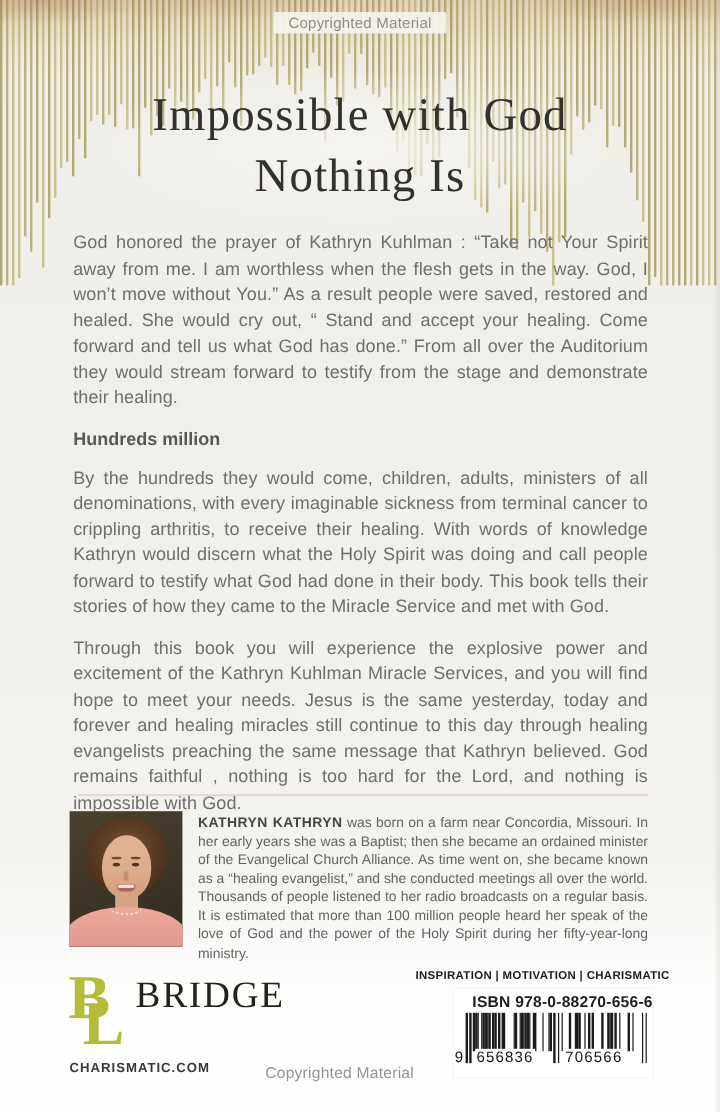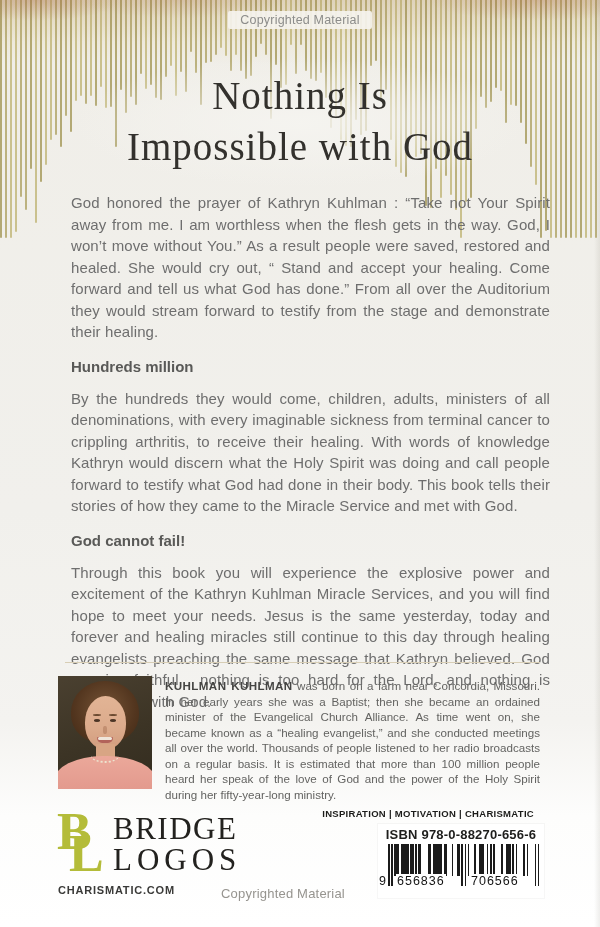--- a/index.html
+++ b/index.html
@@ -26,21 +26,21 @@
   .copy-top{position:absolute;top:10px;left:0;right:0;text-align:center;}
   .copy-top span{display:inline-block;font-size:12.5px;color:#8c8c8a;letter-spacing:.2px;
     background:rgba(245,243,238,.92);padding:2px 12px;border-radius:2px;}
   .copy-bottom{position:absolute;top:886px;left:0;width:566px;text-align:center;
     font-size:13px;color:#96948f;letter-spacing:.2px;}
   
   .title{position:absolute;top:70px;left:0;right:0;text-align:center;
     font-family:"Liberation Serif",serif;font-weight:400;font-size:39px;line-height:51px;
     color:#33312d;letter-spacing:1px;}
   
-  .content{position:absolute;top:192px;left:71px;width:479px;}
+  .content{position:absolute;top:192px;left:61px;width:479px;}
   .content p{margin:0 0 13px 0;font-size:15px;line-height:21.5px;letter-spacing:.1px;
     color:#6e6e6e;text-align:justify;}
   .content h3{margin:9px 0 11px 0;font-size:15px;line-height:21px;color:#595957;font-weight:bold;}
   
   .rule{position:absolute;top:662px;left:65px;width:475px;height:1px;background:#d8ceb5;}
   .bio{position:absolute;top:676px;left:58px;width:482px;display:flex;gap:13px;}
   .bio-text{flex:1;font-size:11.6px;line-height:15.5px;color:#636361;text-align:justify;margin-top:2px;}
   .bio-text b{color:#454543;letter-spacing:.4px;}
   
   .photo{position:relative;width:94px;height:113px;flex:0 0 94px;overflow:hidden;
@@ -66,25 +66,25 @@
   .mono{position:relative;width:54px;height:68px;font-family:"Liberation Serif",serif;font-weight:bold;}
   .mono .g{position:absolute;font-size:52px;line-height:52px;}
   .mono .b{top:-6px;left:0;}
   .mono .l{top:16px;left:12px;}
   .brandname{font-family:"Liberation Serif",serif;color:#23221f;margin-left:2px;margin-top:2px;}
   .brandname .r1{font-size:31px;line-height:30px;letter-spacing:1.5px;}
   .brandname .r2{font-size:31px;line-height:31px;letter-spacing:5px;}
   .website{position:absolute;top:884px;left:58px;font-size:11px;font-weight:bold;
     letter-spacing:.8px;color:#3a3a38;}
   
-  .cats{position:absolute;top:808px;right:66px;font-size:9.5px;font-weight:bold;
+  .cats{position:absolute;top:808px;right:42px;font-size:9.5px;font-weight:bold;
     letter-spacing:.3px;color:#1c1c1a;}
   .isbnbox{position:absolute;top:824px;left:378px;width:166px;height:71px;background:#ffffff;
     box-shadow:0 0 0 1px rgba(0,0,0,.03);padding-top:3px;}
-  .isbnlabel{text-align:center;font-size:13px;font-weight:bold;color:#1e1e1c;letter-spacing:.2px;}
+  .isbnlabel{text-align:right;font-size:13px;font-weight:bold;color:#1e1e1c;letter-spacing:.2px;}
   #barcode{position:relative;margin:2px 0 0 10px;width:152px;height:46px;}
   #bars{position:absolute;top:0;left:0;display:flex;}
   #bars div{flex:0 0 auto;}
   .bc-num{position:absolute;font-size:12.5px;color:#141414;background:#ffffff;
     top:30px;letter-spacing:1px;padding:0 1px;}
   .bc-first{left:-10px;background:transparent;}
   .bc-left{left:8px;}
   .bc-right{left:82px;}
 </style>
 </head>
@@ -217,29 +217,28 @@
     </div>
   <div class="tint"></div>
   <div class="title-halo"></div>
   <div class="page-edge"></div>
 
   <div class="copy-top">
     <span>Copyrighted Material</span>
   </div>
 
   <div class="title">
+    <div>Impossible with God</div>
     <div>Nothing Is</div>
-    <div>Impossible with God</div>
   </div>
 
   <div class="content">
     <p>God honored the prayer of Kathryn Kuhlman : “Take not Your Spirit away from me. I am worthless when the flesh gets in the way. God, I won’t move without You.” As a result people were saved, restored and healed. She would cry out, “ Stand and accept your healing. Come forward and tell us what God has done.” From all over the Auditorium they would stream forward to testify from the stage and demonstrate their healing.</p>
     <h3>Hundreds million</h3>
     <p>By the hundreds they would come, children, adults, ministers of all denominations, with every imaginable sickness from terminal cancer to crippling arthritis, to receive their healing. With words of knowledge Kathryn would discern what the Holy Spirit was doing and call people forward to testify what God had done in their body. This book tells their stories of how they came to the Miracle Service and met with God.</p>
-    <h3>God cannot fail!</h3>
     <p>Through this book you will experience the explosive power and excitement of the Kathryn Kuhlman Miracle Services, and you will find hope to meet your needs. Jesus is the same yesterday, today and forever and healing miracles still continue to this day through healing evangelists preaching the same message that Kathryn believed. God remains faithful , nothing is too hard for the Lord, and nothing is impossible with God.</p>
   </div>
 
   <div class="rule"></div>
 
   <div class="bio">
     <div class="photo">
       <div class="hair"></div>
       <div class="face">
         <div class="brow l"></div>
@@ -247,33 +246,32 @@
         <div class="eye l"></div>
         <div class="eye r"></div>
         <div class="nose"></div>
         <div class="mouth"></div>
       </div>
       <div class="neck"></div>
       <div class="dress"></div>
       <div class="pearls"></div>
     </div>
     <div class="bio-text">
-      <b>KUHLMAN KUHLMAN</b>
+      <b>KATHRYN KATHRYN</b>
       <span>was born on a farm near Concordia, Missouri. In her early years she was a Baptist; then she became an ordained minister of the Evangelical Church Alliance. As time went on, she became known as a “healing evangelist,” and she conducted meetings all over the world. Thousands of people listened to her radio broadcasts on a regular basis. It is estimated that more than 100 million people heard her speak of the love of God and the power of the Holy Spirit during her fifty-year-long ministry.</span>
     </div>
   </div>
 
   <div class="brand">
     <div class="mono">
       <span class="g b" style="color: rgb(180, 188, 57);">B</span>
       <span class="g l" style="color: rgb(180, 188, 57);">L</span>
     </div>
     <div class="brandname">
       <div class="r1">BRIDGE</div>
-      <div class="r2">LOGOS</div>
     </div>
   </div>
   <div class="website">CHARISMATIC.COM</div>
 
   <div class="cats">INSPIRATION | MOTIVATION | CHARISMATIC</div>
 
   <div class="isbnbox">
     <div class="isbnlabel">ISBN 978-0-88270-656-6</div>
     <div id="barcode">
       <div id="bars">

